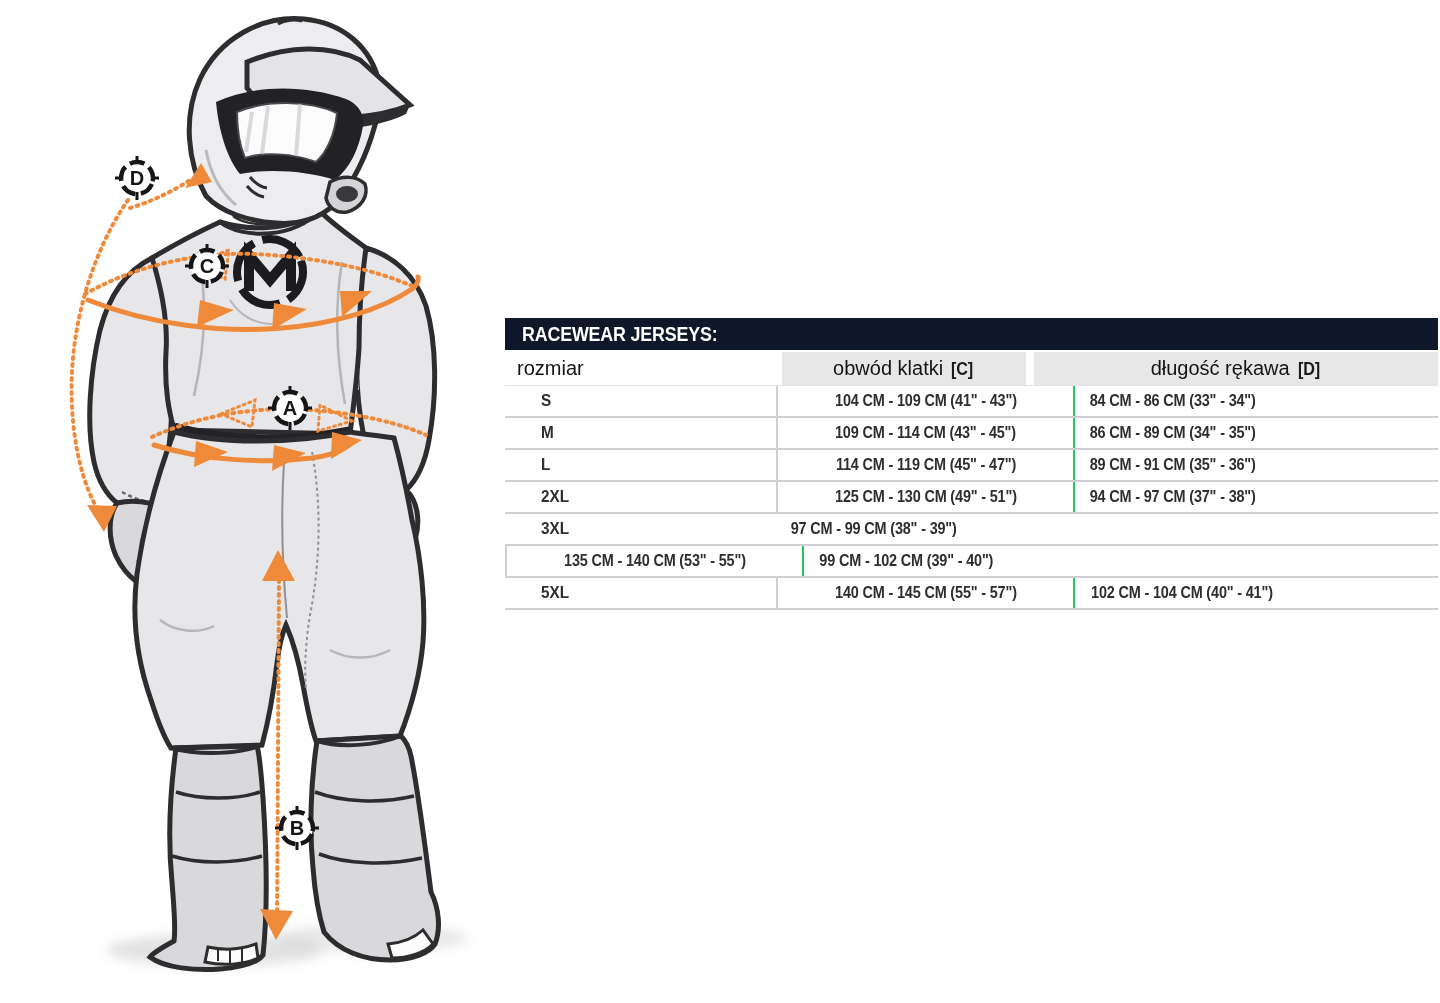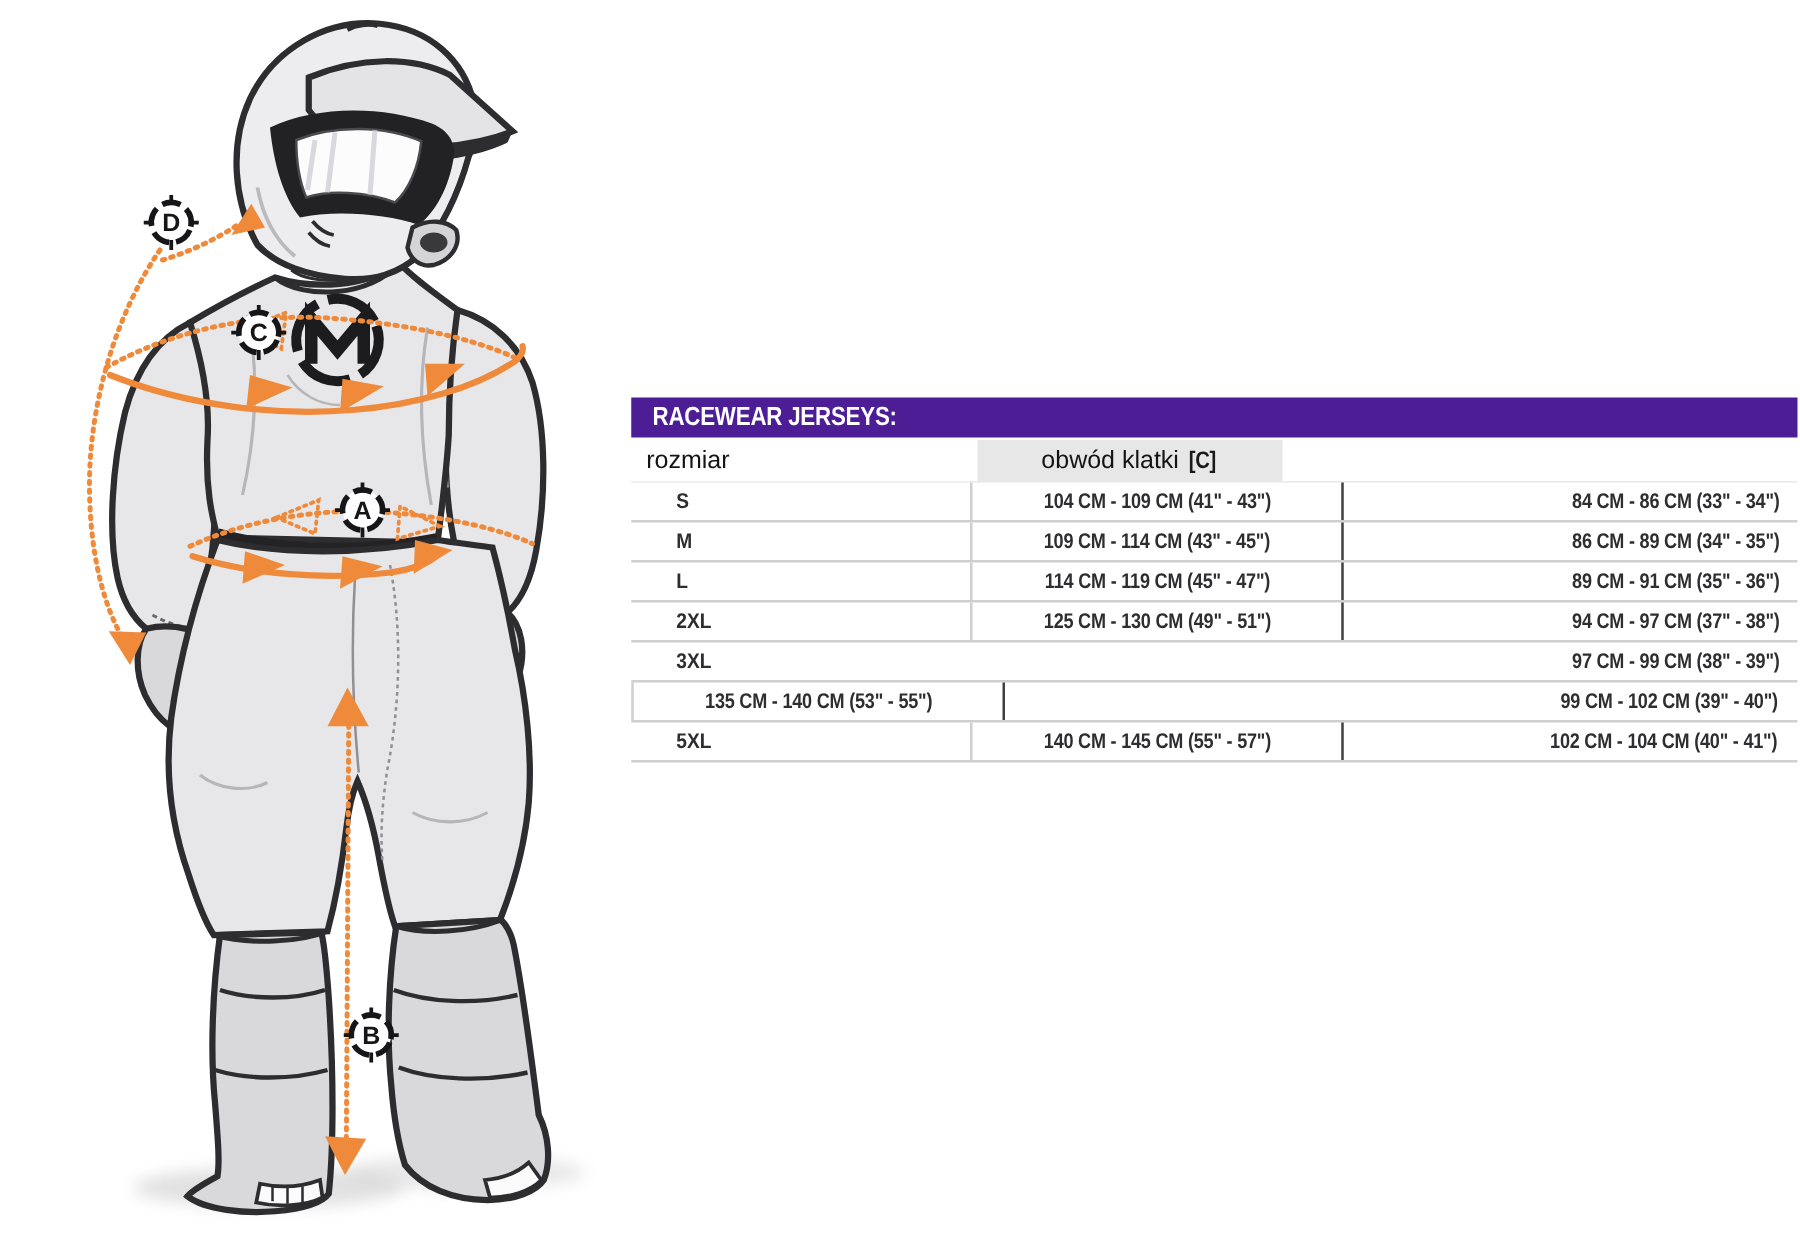--- a/index.html
+++ b/index.html
@@ -5,40 +5,40 @@
   html,body { margin:0; padding:0; background:#ffffff; }
   .stage {
     position:relative; width:1440px; height:1003px; background:#ffffff;
     overflow:hidden; font-family:"Liberation Sans", sans-serif;
   }
   .figure-svg { position:absolute; left:0; top:0; }
 
   
   .size-table { position:absolute; left:505px; top:318px; width:933px; }
   .title-bar {
-    height:32px; background:#4c1d95; display:flex; align-items:center;
+    height:32px; background:#0f172a; display:flex; align-items:center;
     padding-left:17px; box-sizing:border-box;
   }
   .title-text {
     color:#ffffff; font-size:21px; font-weight:bold; letter-spacing:0.5px;
   }
   .condensed { display:inline-block; transform:scaleX(0.85); white-space:nowrap; letter-spacing:-0.2px; }
   .origin-left { transform-origin:left center; }
   .head-row { display:flex; margin-top:2px; height:33px; }
   .hcell { display:flex; align-items:center; box-sizing:border-box; color:#141414; font-size:20px; }
   .h1 { width:271px; background:#ffffff; padding-left:12px; }
   .h2 { width:244px; background:#e7e7e7; justify-content:center; margin-left:6px; }
   .h3 { flex:1; background:#e7e7e7; justify-content:center; margin-left:8px; }
   .tag { font-weight:bold; font-size:19px; margin-left:6px; color:#1a1a1a; }
   .rows { border-top:1px solid #e3e3e3; }
   .row { display:flex; height:30px; border-bottom:2px solid #cfcfcf; align-items:stretch; }
   .c1 { width:271px; display:flex; align-items:center; padding-left:36px; box-sizing:border-box; }
-  .c2 { width:295px; border-left:2px solid #cfcfcf; border-right:2px solid #404040;
+  .c2 { width:295px; border-left:2px solid #cfcfcf; border-right:2px solid #22c55e;
         display:flex; align-items:center; justify-content:center; }
-  .c3 { flex:1; display:flex; align-items:center; justify-content:flex-end;padding-left:27px; }
+  .c3 { flex:1; display:flex; align-items:center; justify-content:flex-start; }
   .sz  { font-size:17px; font-weight:bold; color:#2e2e30; transform:scaleX(0.9); transform-origin:left center; }
   .val { font-size:17px; font-weight:bold; color:#2e2e30; }
 </style>
 </head>
 <body>
 
 <div class="stage">
 
   <svg class="figure-svg" width="500" height="1003" viewBox="0 0 500 1003">
     <defs>
@@ -196,20 +196,24 @@
       <span class="condensed origin-left title-text">RACEWEAR JERSEYS:</span>
     </div>
     <div class="head-row">
       <div class="hcell h1">
         <span>rozmiar</span>
       </div>
       <div class="hcell h2">
         <span>obwód klatki</span>
         <span class="condensed tag">[C]</span>
       </div>
+      <div class="hcell h3">
+        <span>długość rękawa</span>
+        <span class="condensed tag">[D]</span>
+      </div>
     </div>
     <div class="rows">
       <div class="row">
         <div class="c1">
             <span class="sz">S</span>
           </div>
         <div class="c2">
             <span class="condensed val">104 CM - 109 CM (41" - 43")</span>
           </div>
         <div class="c3">

